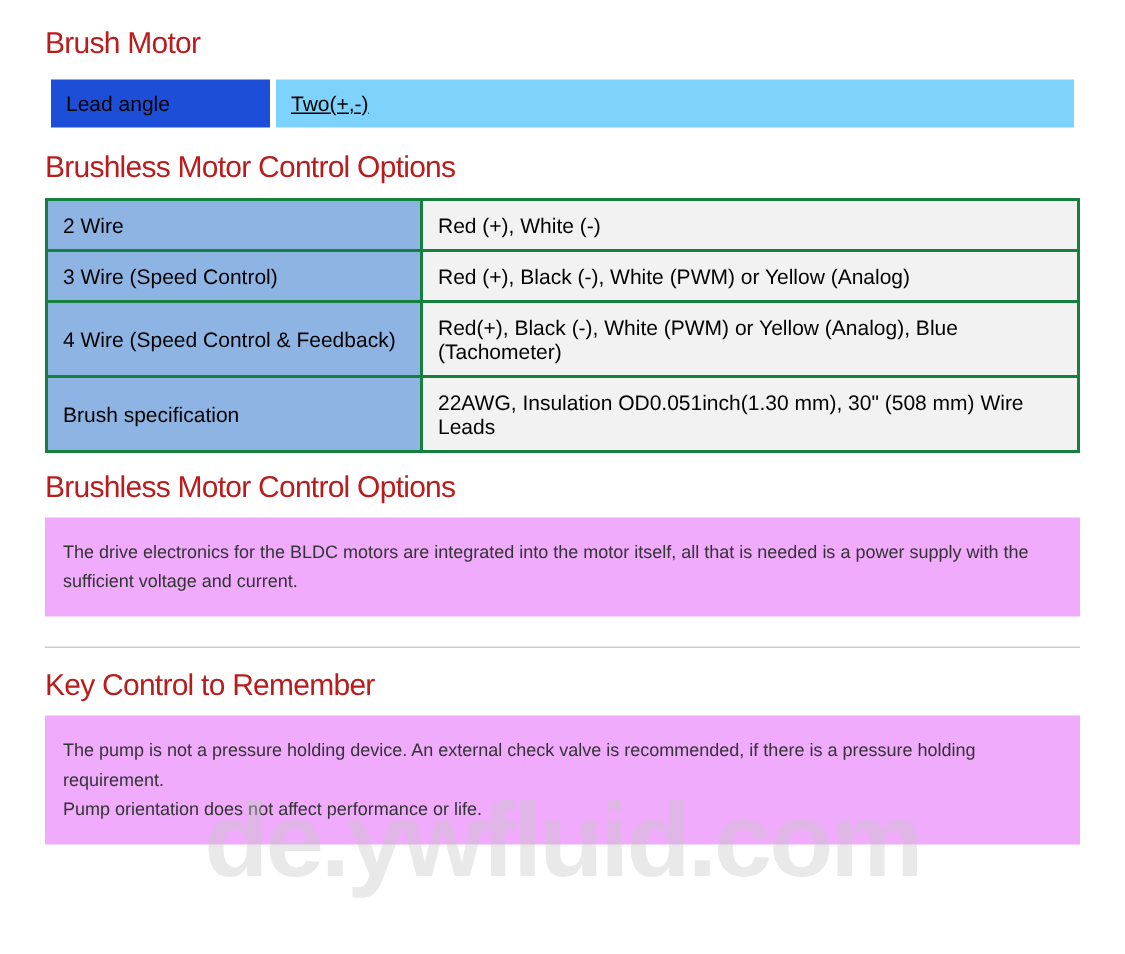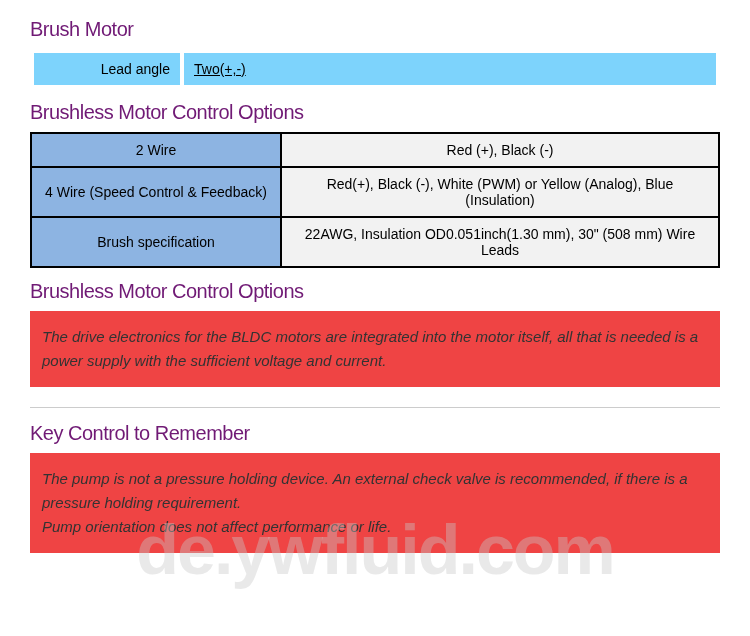--- a/index.html
+++ b/index.html
@@ -6,71 +6,69 @@
     body {
       font-family: Arial, sans-serif;
       background: #fff;
       width: 750px;
       position: relative;
       padding: 8px 30px 30px 30px;
     }
     .section-title {
       font-size: 20px;
       font-weight: 300;
-      color: #701a75;
+      color: #b91c1c;
       margin-bottom: 8px;
       margin-top: 10px;
       font-stretch: condensed;
       letter-spacing: -0.5px;
     }
     .table1 {
       width: 100%;
       border-collapse: collapse;
       margin-bottom: 12px;
     }
     .table1 td {
       font-size: 14px;
       padding: 8px 10px;
       border: 4px solid #fff;
     }
     .table1 .label-cell {
-      background: #7dd3fc;
-      text-align: right;
+      background: #1d4ed8;
+      text-align: left;
       width: 150px;
     }
     .table1 .value-cell {
       background: #7dd3fc;
       text-decoration: underline;
     }
     .table2 {
       width: 100%;
       border-collapse: collapse;
       margin-bottom: 12px;
     }
     .table2 td {
       font-size: 14px;
       padding: 8px 10px;
-      border: 2px solid #000000;
-      text-align: center;
+      border: 2px solid #15803d;
     }
     .table2 .label-cell {
       background: #8db4e2;
       width: 250px;
     }
     .table2 .value-cell {
       background: #f2f2f2;
     }
     .note-box {
-      background: #ef4444;
+      background: #f0abfc;
       padding: 14px 12px;
-      font-size: 15px;
+      font-size: 12px;
       line-height: 1.6;
       margin-bottom: 12px;
       color: #333;
-      font-style: italic;
     }
     .divider {
       border-top: 1px solid #ccc;
       margin: 20px 0 14px 0;
     }
     .watermark {
       position: absolute;
       bottom: 5px;
       left: 50%;
       transform: translateX(-50%);
@@ -94,25 +92,29 @@
     <td class="value-cell">Two(+,-)</td>
   </tr>
 </tbody>
   </table>
 
 <div class="section-title">Brushless Motor Control Options</div>
 <table class="table2">
   <tbody>
       <tr>
     <td class="label-cell">2 Wire</td>
-    <td class="value-cell">Red (+), Black (-)</td>
+    <td class="value-cell">Red (+), White (-)</td>
+  </tr>
+  <tr>
+    <td class="label-cell">3 Wire (Speed Control)</td>
+    <td class="value-cell">Red (+), Black (-), White (PWM) or Yellow (Analog)</td>
   </tr>
   <tr>
     <td class="label-cell">4 Wire (Speed Control &amp; Feedback)</td>
-    <td class="value-cell">Red(+), Black (-), White (PWM) or Yellow (Analog), Blue (Insulation)</td>
+    <td class="value-cell">Red(+), Black (-), White (PWM) or Yellow (Analog), Blue (Tachometer)</td>
   </tr>
   <tr>
     <td class="label-cell">Brush specification</td>
     <td class="value-cell">22AWG, Insulation OD0.051inch(1.30 mm), 30" (508 mm) Wire Leads</td>
   </tr>
 </tbody>
   </table>
 
 <div class="section-title">Brushless Motor Control Options</div>
 <div class="note-box">The drive electronics for the BLDC motors are integrated into the motor itself, all that is needed is a power supply with the sufficient voltage and current.</div>

